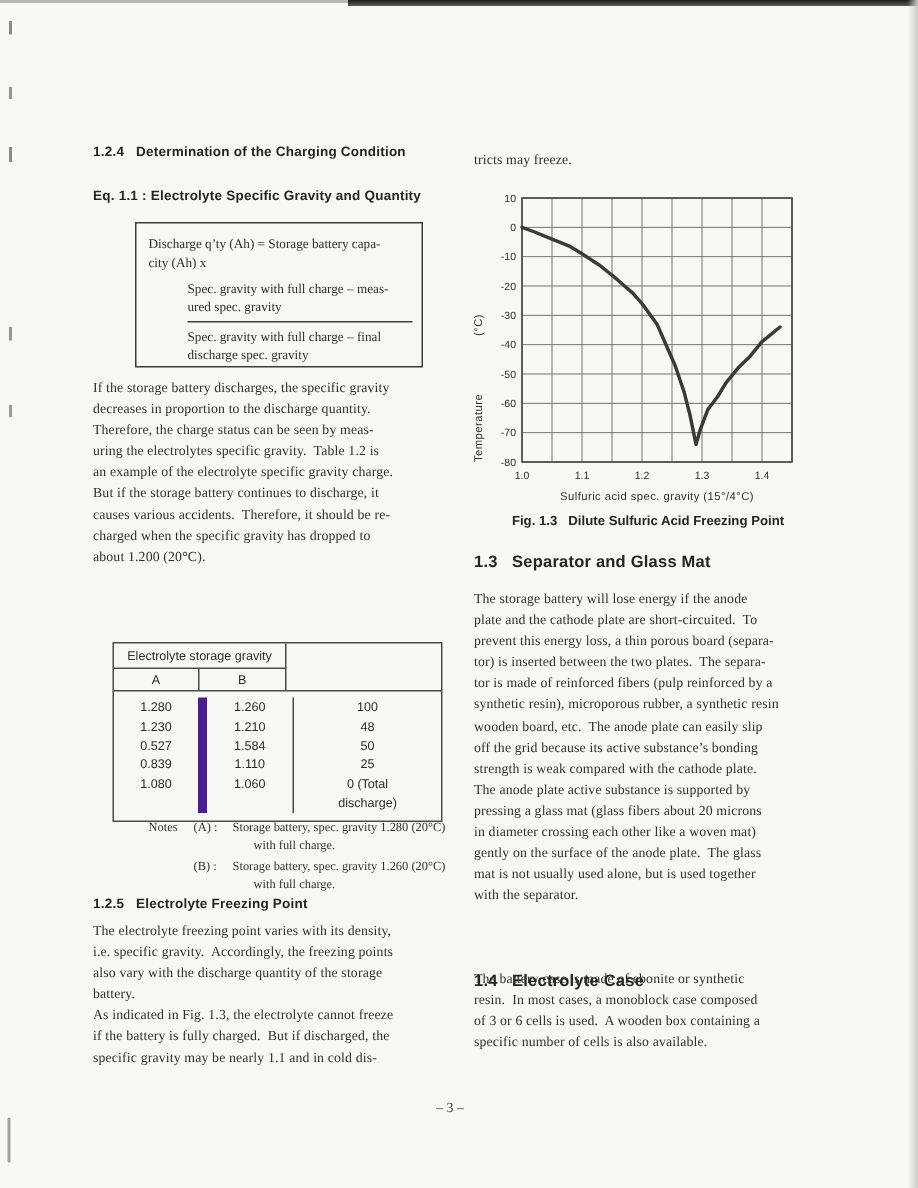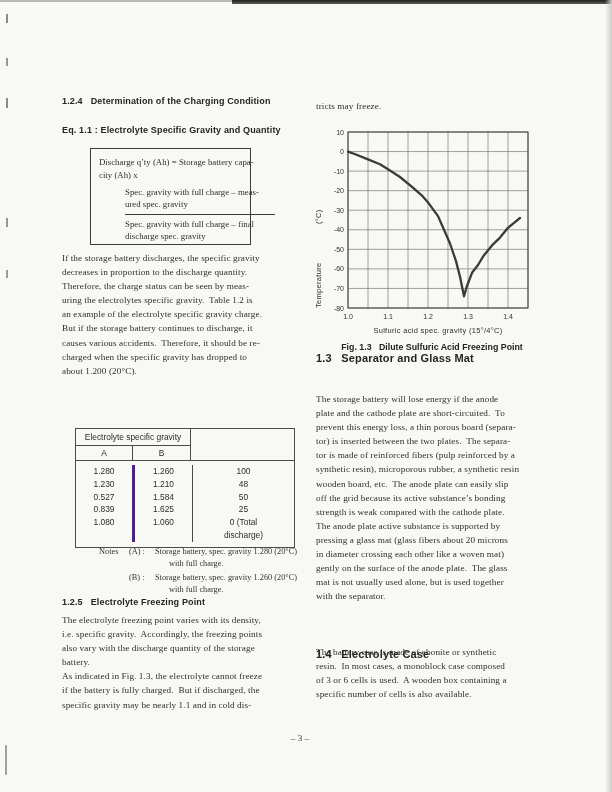--- a/index.html
+++ b/index.html
@@ -5,40 +5,40 @@
   html,body{margin:0;padding:0;}
   body{width:612px;height:792px;background:#e9e9e7;font-family:"Liberation Serif",serif;}
   #page{position:relative;width:612px;height:792px;background:#f8f8f5;overflow:hidden;}
 
   .abs{position:absolute;}
   .bt{font:9.2px/14.1px "Liberation Serif",serif;color:#2f2f2d;white-space:pre;letter-spacing:0.1px;}
   .hd{font-family:"Liberation Sans",sans-serif;font-weight:bold;font-size:9px;color:#242422;white-space:pre;letter-spacing:0.15px;}
   .hd-lg{font-size:11px;}
 
   
-  #eq-box{position:absolute;left:90px;top:148px;width:161px;height:97px;border:1.5px solid #3c3c3a;box-sizing:border-box;padding:7px 6px 5px 8px;background:#f8f8f5;}
+  #eq-box{position:absolute;left:90px;top:148px;width:192px;height:97px;border:1.5px solid #3c3c3a;box-sizing:border-box;padding:7px 6px 5px 8px;background:#f8f8f5;}
   .eq-intro{font:8.8px/13px "Liberation Serif",serif;color:#2f2f2d;white-space:pre;}
   .fraction{margin:4px 0 0 26px;width:150px;font:8.8px/12.3px "Liberation Serif",serif;color:#2f2f2d;}
   .frac-num{white-space:pre;padding-bottom:3px;border-bottom:1px solid #3c3c3a;}
   .frac-den{white-space:pre;padding-top:3px;}
 
   
   .tbl-title{position:absolute;left:75px;top:392px;width:226px;display:flex;font-family:"Liberation Sans",sans-serif;font-weight:bold;font-size:8.7px;line-height:13px;color:#242422;}
   .tt-label{width:52px;flex:none;}
   .tt-text{width:170px;}
   #spec-table{position:absolute;left:75px;top:428px;width:220px;border:1.2px solid #4a4a48;box-sizing:border-box;background:#f8f8f5;font-family:"Liberation Sans",sans-serif;font-size:8.4px;color:#2c2c2a;}
   .thead{display:flex;border-bottom:1px solid #4a4a48;}
   .thead-left{width:114px;flex:none;border-right:1px solid #4a4a48;}
   .group-h{height:16px;line-height:17px;text-align:center;border-bottom:1px solid #4a4a48;}
   .subrow{display:flex;height:14px;}
   .sub-a{width:56px;flex:none;border-right:1px solid #4a4a48;text-align:center;line-height:14px;}
   .sub-b{flex:1;text-align:center;line-height:14px;}
   .thead-right{flex:1;display:flex;align-items:center;justify-content:center;text-align:center;}
   .tbody{display:flex;padding:4px 0 5px;}
-  .col-a{width:56px;flex:none;border-right:3px solid #4c1d95;}
+  .col-a{width:56px;flex:none;border-right:6px solid #4c1d95;}
   .col-b{width:57px;flex:none;border-right:1px solid #4a4a48;}
   .col-r{flex:1;}
   .tcell{min-height:12.8px;line-height:12.8px;text-align:center;white-space:pre-line;}
 
   
   #notes{position:absolute;left:99px;top:546px;width:200px;display:flex;font:8.3px/11.6px "Liberation Serif",serif;color:#333331;}
   .notes-prefix{width:30px;flex:none;}
   .note-item{display:flex;margin-bottom:3px;}
   .note-label{width:26px;flex:none;}
   .note-text{flex:1;white-space:pre;padding-left:14px;text-indent:-14px;}
@@ -94,40 +94,40 @@
 an example of the electrolyte specific gravity charge.
 But if the storage battery continues to discharge, it
 causes various accidents.  Therefore, it should be re-
 charged when the specific gravity has dropped to
 about 1.200 (20°C).</div>
 
 
   <div id="spec-table">
     <div class="thead">
       <div class="thead-left">
-        <div class="group-h">Electrolyte specific gravity</div>
+        <div class="group-h">Electrolyte storage gravity</div>
         <div class="subrow">
           <div class="sub-a">A</div>
           <div class="sub-b">B</div>
         </div>
       </div>
     </div>
     <div class="tbody">
       <div class="col-a" id="col-a">
           <div class="tcell">1.280</div>
           <div class="tcell">1.230</div>
           <div class="tcell">0.527</div>
           <div class="tcell">0.839</div>
           <div class="tcell">1.080</div>
         </div>
       <div class="col-b" id="col-b">
           <div class="tcell">1.260</div>
           <div class="tcell">1.210</div>
           <div class="tcell">1.584</div>
-          <div class="tcell">1.625</div>
+          <div class="tcell">1.110</div>
           <div class="tcell">1.060</div>
         </div>
       <div class="col-r" id="col-r">
           <div class="tcell">100</div>
           <div class="tcell">48</div>
           <div class="tcell">50</div>
           <div class="tcell">25</div>
           <div class="tcell">0 (Total
 discharge)</div>
         </div>
@@ -202,21 +202,21 @@
         <text x="156.00000000000003" y="199" text-anchor="middle" class="xtick">1.3</text>
         <text x="195.99999999999997" y="199" text-anchor="middle" class="xtick">1.4</text>
         <text x="126" y="213" text-anchor="middle" class="axlabel">Sulfuric acid spec. gravity (15°/4°C)</text>
         <text transform="translate(9 188) rotate(-90)" class="axlabel">Temperature</text>
         <text transform="translate(9 104) rotate(-90)" class="axlabel">(°C)</text>
         <path d="M36.0 31.6 L44.0 34.5 L56.0 39.4 L68.0 44.3 L76.0 49.2 L88.0 57.0 L100.0 66.8 L110.0 75.6 L116.0 82.4 L126.0 96.1 L132.0 109.8 L138.0 123.5 L144.0 141.1 L148.0 156.7 L152.0 176.3 L154.8 166.5 L160.0 152.8 L166.0 145.0 L172.0 135.2 L180.0 125.4 L188.0 117.6 L196.0 107.8 L202.0 102.9 L208.0 98.0" class="curve"></path>
       </svg>
   </div>
   <div id="fig-caption">Fig. 1.3   Dilute Sulfuric Acid Freezing Point</div>
 
-  <div class="abs hd hd-lg" style="left:316px;top:352px;">1.3   Separator and Glass Mat</div>
+  <div class="abs hd hd-lg" style="left:316px;top:369px;">1.3   Separator and Glass Mat</div>
   <div class="abs bt" style="left:316px;top:392px;">The storage battery will lose energy if the anode
 plate and the cathode plate are short-circuited.  To
 prevent this energy loss, a thin porous board (separa-
 tor) is inserted between the two plates.  The separa-
 tor is made of reinforced fibers (pulp reinforced by a
 synthetic resin), microporous rubber, a synthetic resin
 wooden board, etc.  The anode plate can easily slip
 off the grid because its active substance’s bonding
 strength is weak compared with the cathode plate.
 The anode plate active substance is supported by

